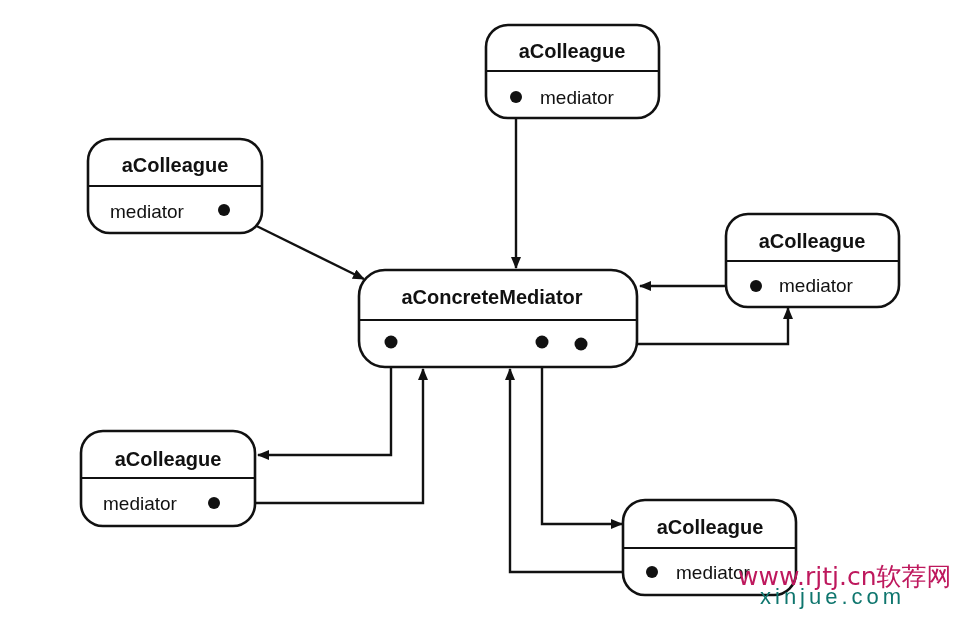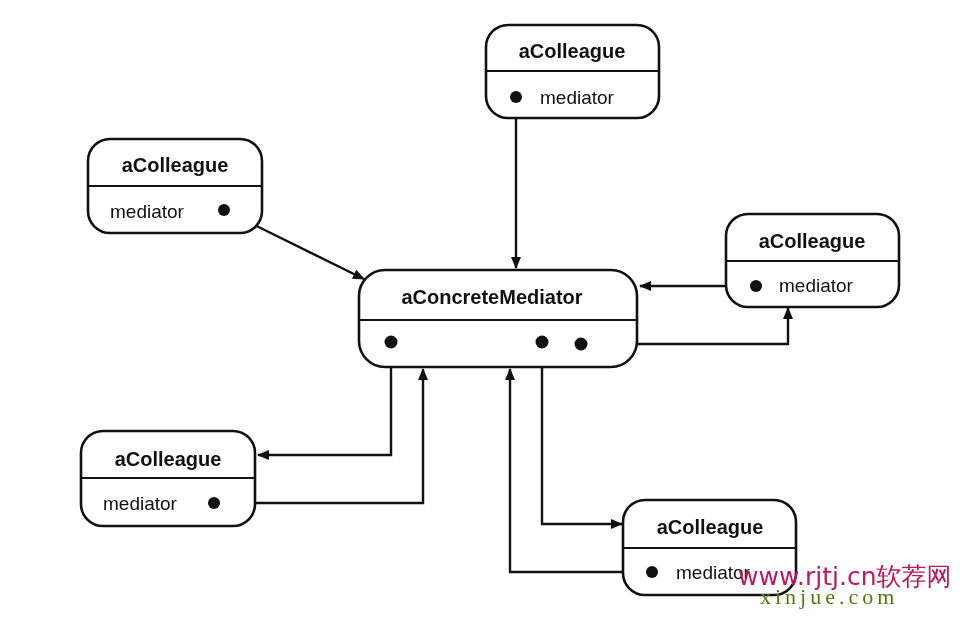--- a/index.html
+++ b/index.html
@@ -6,21 +6,21 @@
   body { width: 971px; height: 625px; position: relative; overflow: hidden; }
   #diagram { position: absolute; left: 0; top: 0; }
   .node-title { font-family: "Liberation Sans", sans-serif; font-weight: bold; font-size: 20px; fill: #111; }
   .node-field { font-family: "Liberation Sans", sans-serif; font-size: 19px; fill: #111; }
   .box { fill: #fff; stroke: #111; stroke-width: 2.6; }
   .divider { stroke: #111; stroke-width: 2.2; }
   .conn { fill: none; stroke: #111; stroke-width: 2.4; }
   .dot { fill: #111; }
   .arrowhead { fill: #111; }
   .watermark { position: absolute; left: 738px; top: 560px; font-family: "DejaVu Sans", sans-serif; font-size: 25px; color: #be185d; white-space: nowrap; }
-  .watermark-shadow { position: absolute; left: 760px; top: 584px; font-family: Liberation Serif, serif; font-size: 22px; color: #4d7c0f; white-space: nowrap; letter-spacing: 4px; }
+  .watermark-shadow { position: absolute; left: 760px; top: 584px; font-family: Liberation Sans, sans-serif; font-size: 22px; color: #0f766e; white-space: nowrap; letter-spacing: 4px; }
 </style>
 </head>
 <body>
 
 <svg id="diagram" width="971" height="625" viewBox="0 0 971 625">
   <defs>
     <marker id="ah" markerWidth="12" markerHeight="10" refX="11" refY="5" orient="auto" markerUnits="userSpaceOnUse">
       <path d="M0,0 L12,5 L0,10 Z" class="arrowhead"></path>
     </marker>
   </defs>

